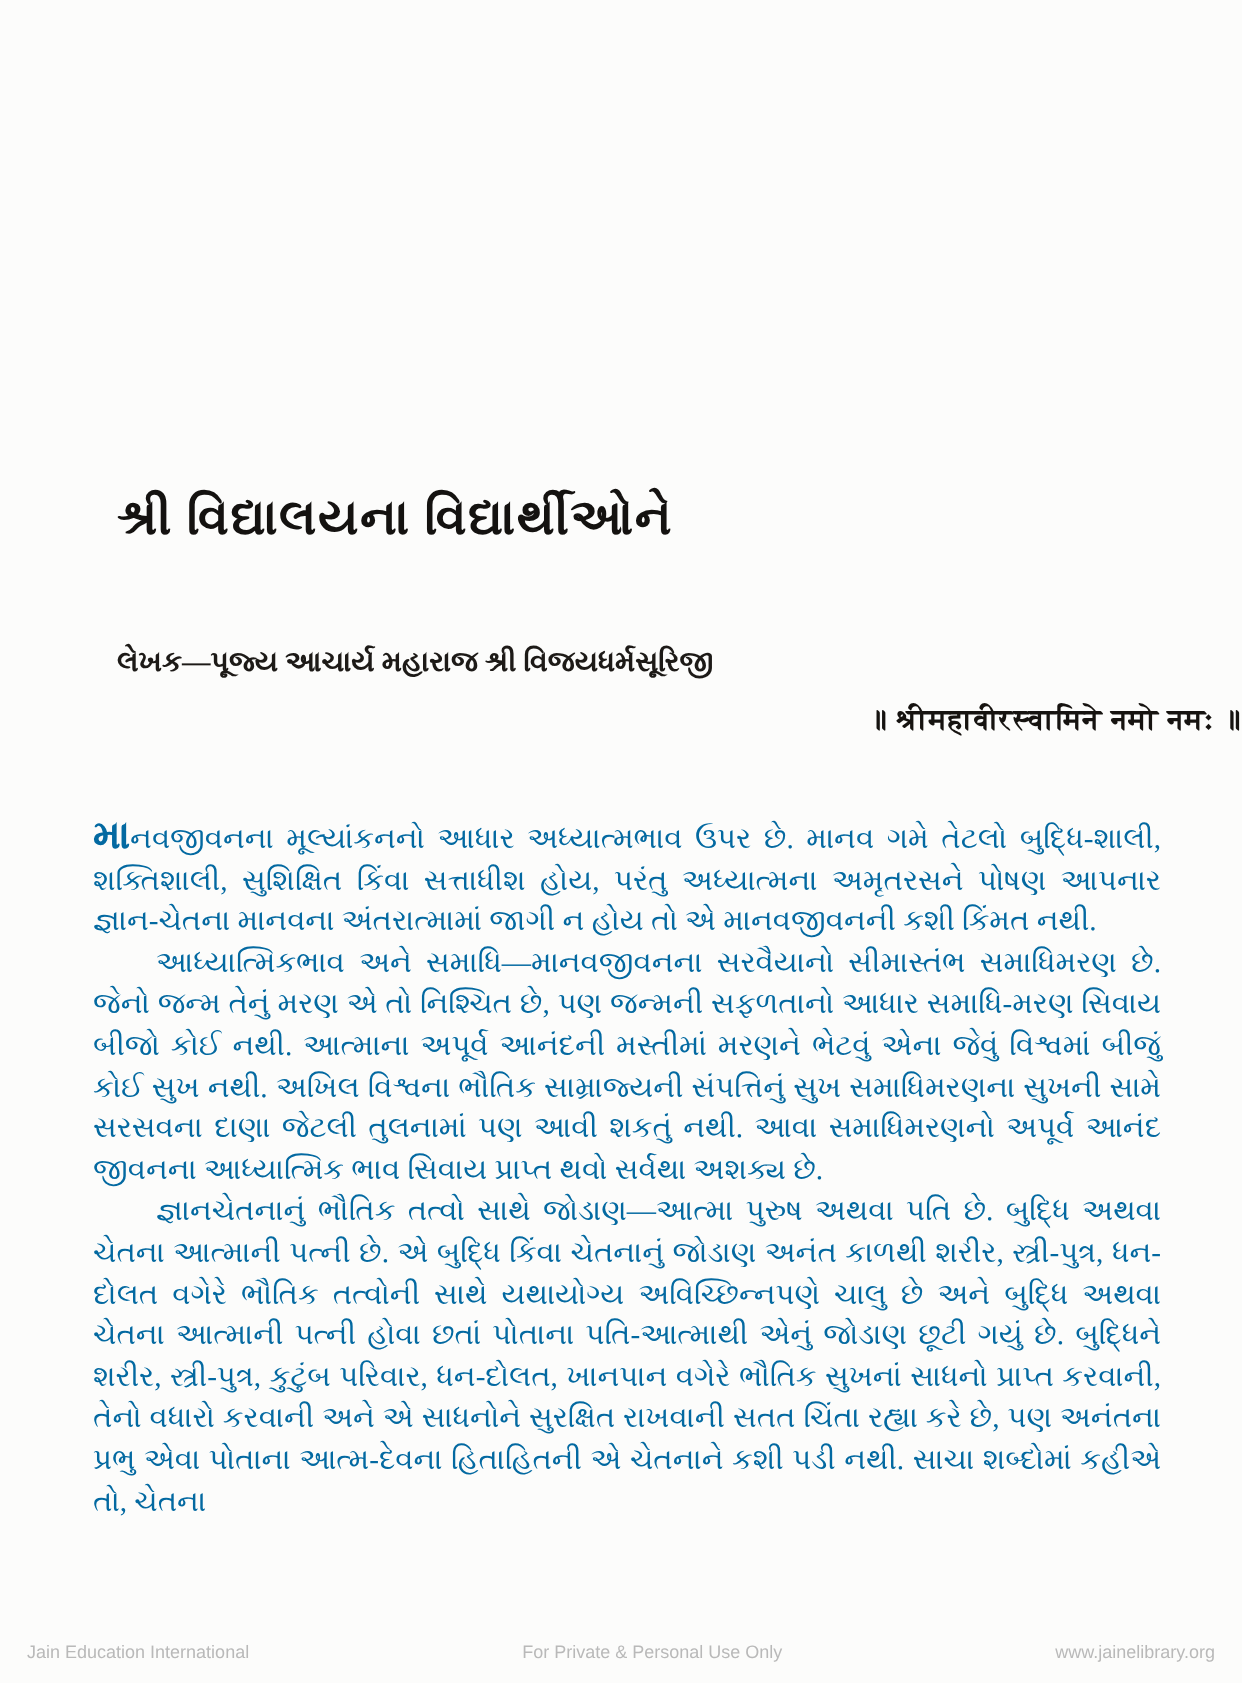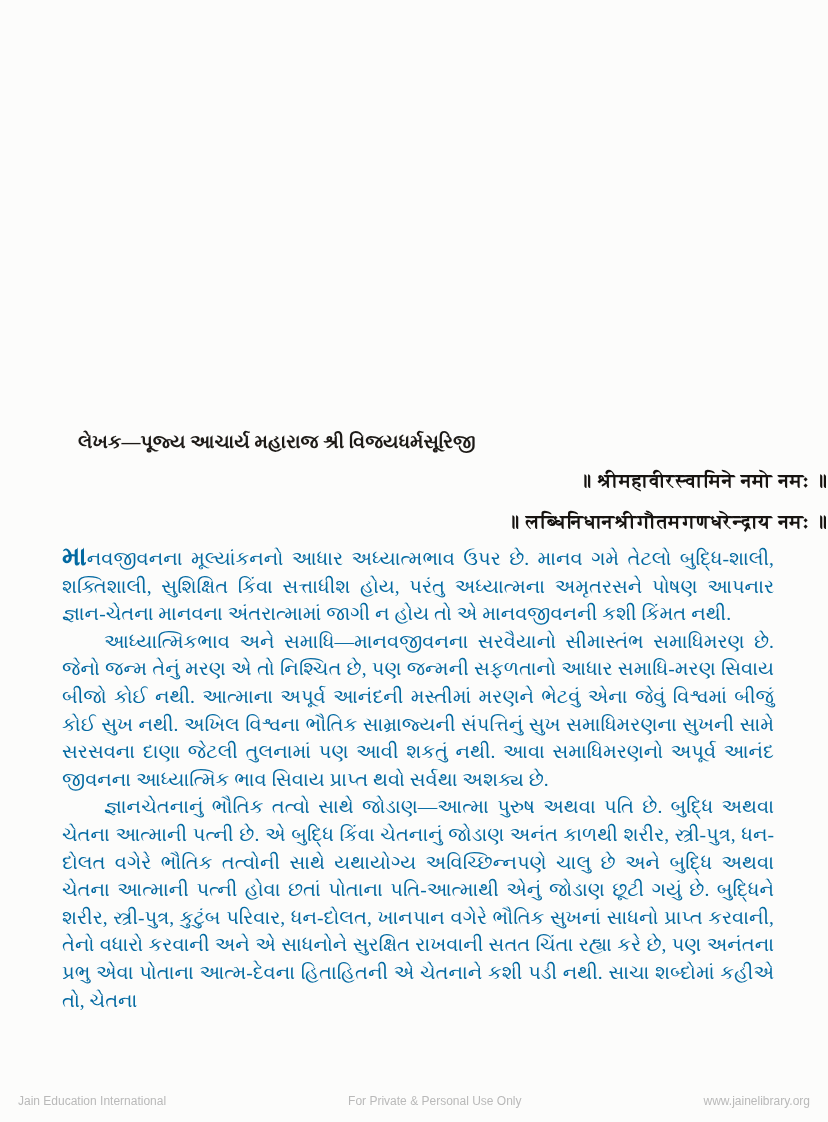--- a/index.html
+++ b/index.html
@@ -84,26 +84,26 @@
     font-family: "Liberation Sans", "DejaVu Sans", sans-serif;
     font-size: 12px;
     color: #b9b9b9;
   }
 </style>
 </head>
 <body>
 
 <div class="page">
 
+  <h1 class="doc-title">શ્રી વિદ્યાલયના વિદ્યાર્થીઓને</h1>
 
   <div class="doc-byline">લેખક—પૂજ્ય આચાર્ય મહારાજ શ્રી વિજયધર્મસૂરિજી</div>
 
   <div class="invocation-block">
     <div class="invocation-line">॥ श्रीमहावीरस्वामिने नमो नमः ॥</div>
-    <div class="invocation-line">॥ लब्धिनिधानश्रीगौतमगणधरेन्द्राय नमः ॥</div>
   </div>
 
   <div class="body-text">
     <p><span class="lead-chars">મા</span><span>નવજીવનના મૂલ્યાંકનનો આધાર અધ્યાત્મભાવ ઉપર છે. માનવ ગમે તેટલો બુદ્ધિ-શાલી, શક્તિશાલી, સુશિક્ષિત કિંવા સત્તાધીશ હોય, પરંતુ અધ્યાત્મના અમૃતરસને પોષણ આપનાર જ્ઞાન-ચેતના માનવના અંતરાત્મામાં જાગી ન હોય તો એ માનવજીવનની કશી કિંમત નથી.</span></p>
     <p class="para-indent">આધ્યાત્મિકભાવ અને સમાધિ—માનવજીવનના સરવૈયાનો સીમાસ્તંભ સમાધિમરણ છે. જેનો જન્મ તેનું મરણ એ તો નિશ્ચિત છે, પણ જન્મની સફળતાનો આધાર સમાધિ-મરણ સિવાય બીજો કોઈ નથી. આત્માના અપૂર્વ આનંદની મસ્તીમાં મરણને ભેટવું એના જેવું વિશ્વમાં બીજું કોઈ સુખ નથી. અખિલ વિશ્વના ભૌતિક સામ્રાજ્યની સંપત્તિનું સુખ સમાધિમરણના સુખની સામે સરસવના દાણા જેટલી તુલનામાં પણ આવી શકતું નથી. આવા સમાધિમરણનો અપૂર્વ આનંદ જીવનના આધ્યાત્મિક ભાવ સિવાય પ્રાપ્ત થવો સર્વથા અશક્ય છે.</p>
     <p class="para-indent">જ્ઞાનચેતનાનું ભૌતિક તત્વો સાથે જોડાણ—આત્મા પુરુષ અથવા પતિ છે. બુદ્ધિ અથવા ચેતના આત્માની પત્ની છે. એ બુદ્ધિ કિંવા ચેતનાનું જોડાણ અનંત કાળથી શરીર, સ્ત્રી-પુત્ર, ધન-દોલત વગેરે ભૌતિક તત્વોની સાથે યથાયોગ્ય અવિચ્છિન્નપણે ચાલુ છે અને બુદ્ધિ અથવા ચેતના આત્માની પત્ની હોવા છતાં પોતાના પતિ-આત્માથી એનું જોડાણ છૂટી ગયું છે. બુદ્ધિને શરીર, સ્ત્રી-પુત્ર, કુટુંબ પરિવાર, ધન-દોલત, ખાનપાન વગેરે ભૌતિક સુખનાં સાધનો પ્રાપ્ત કરવાની, તેનો વધારો કરવાની અને એ સાધનોને સુરક્ષિત રાખવાની સતત ચિંતા રહ્યા કરે છે, પણ અનંતના પ્રભુ એવા પોતાના આત્મ-દેવના હિતાહિતની એ ચેતનાને કશી પડી નથી. સાચા શબ્દોમાં કહીએ તો, ચેતના</p>
   </div>
 
   <div class="page-footer">
     <span>Jain Education International</span>

